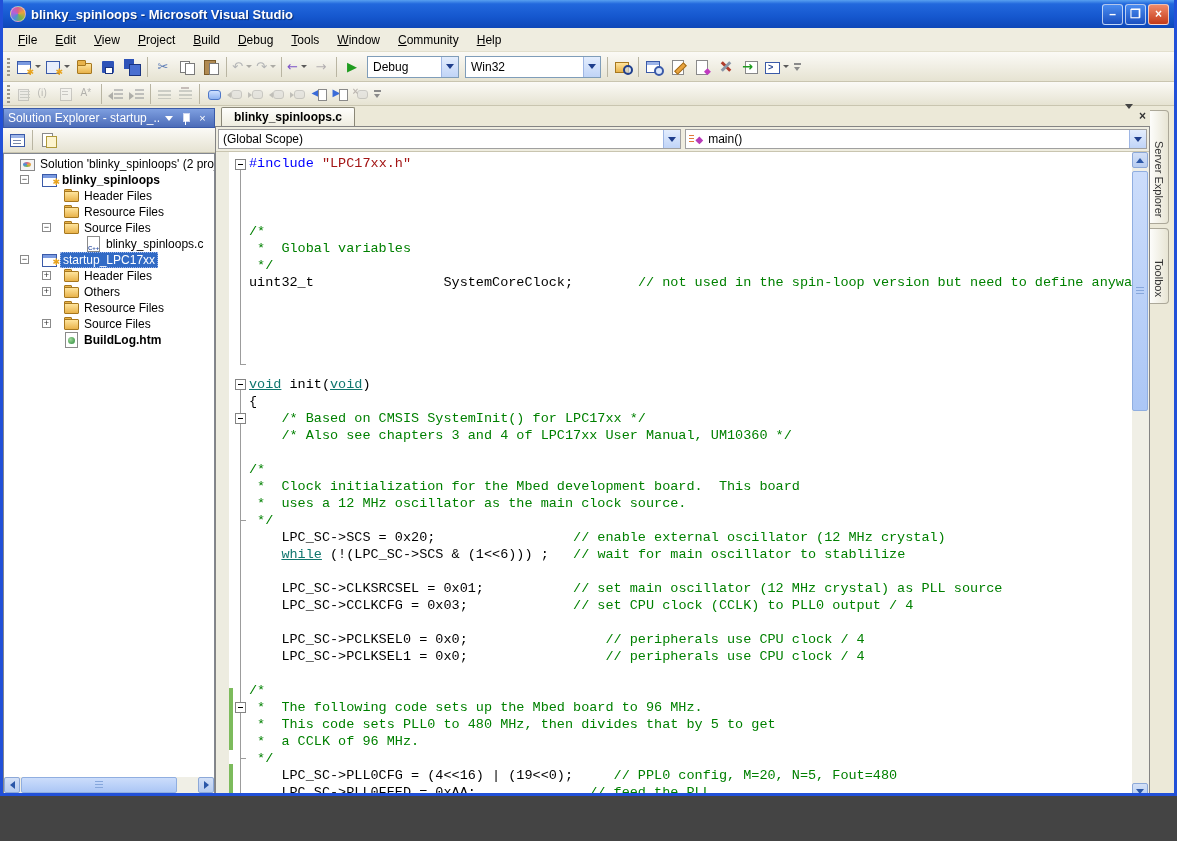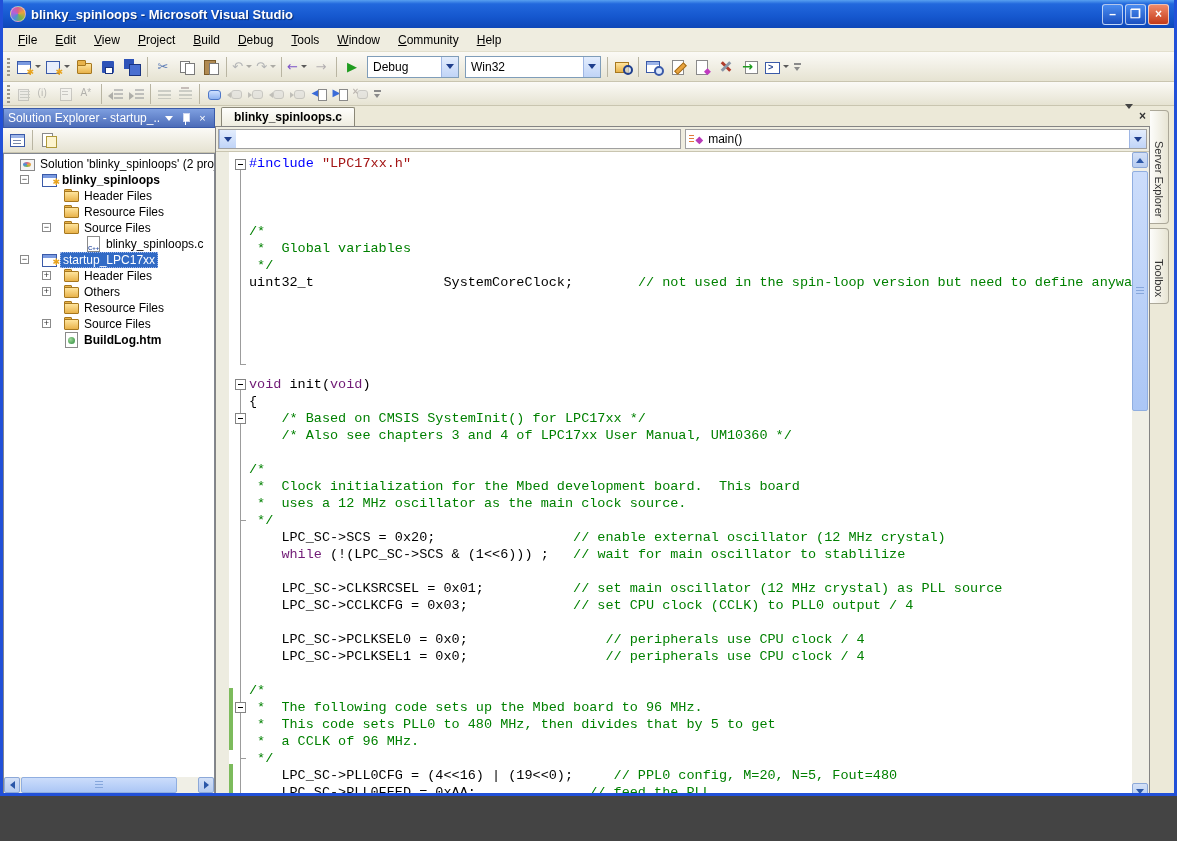--- a/index.html
+++ b/index.html
@@ -168,21 +168,21 @@
   .navbar{height:25px;background:#efede0;display:flex;gap:4px;padding:2px 2px;border-bottom:1px solid #c9c5b0;}
   .navcombo{flex:1;background:#fff;border:1px solid #a0a0a0;display:flex;align-items:center;font-size:12px;height:20px;}
   .navcombo .val{flex:1;padding:0 4px;white-space:nowrap;overflow:hidden;}
   .navcombo .mi-lines{width:5px;height:9px;margin-left:3px;background:repeating-linear-gradient(180deg,#e07a3a 0 1px,transparent 1px 3px);}
   .navcombo .mi-diamond{color:#b83ab8;font-size:10px;margin:0 1px 0 2px;font-family:"DejaVu Sans",sans-serif;}
   .code-wrap{flex:1;position:relative;overflow:hidden;background:#fff;}
   .sel-margin{position:absolute;left:0;top:0;bottom:0;width:13px;background:#edece0;}
   .code{position:absolute;left:0;top:0;right:17px;bottom:0;padding:3px 0 0 33px;
     font-family:"Liberation Mono","DejaVu Sans Mono",monospace;font-size:13.5px;line-height:17px;white-space:pre;overflow:hidden;}
   .cl{height:17px;}
-  .cl .kw{color:#701a75;} .cl .com{color:#008000;} .cl .str{color:#a31515;} .cl .pp{color:#0000ff;} .cl .pl{color:#000;}
+  .cl .kw{color:#0f766e;text-decoration:underline;} .cl .com{color:#008000;} .cl .str{color:#a31515;} .cl .pp{color:#0000ff;} .cl .pl{color:#000;}
   .foldbox{position:absolute;width:11px;height:11px;border:1px solid #848484;background:#fff;z-index:3;}
   .foldbox::after{content:"";position:absolute;left:2px;top:4px;width:5px;height:1px;background:#000;}
   .foldline{position:absolute;width:1px;background:#9c9c9c;z-index:2;}
   .foldtick{position:absolute;width:6px;height:1px;background:#9c9c9c;z-index:2;}
   .changebar{position:absolute;left:13px;width:4px;background:#7cbb5c;z-index:2;}
   .evscroll{position:absolute;right:0;top:0;bottom:0;width:17px;background:#f0efe6;}
   .ehscroll{height:17px;background:#f0efe6;position:relative;margin-right:17px;}
   .corner{position:absolute;right:0;bottom:0;width:17px;height:17px;background:#ece9d8;}
   
   .right-strip{width:24px;background:#ece9d8;padding-top:4px;display:flex;flex-direction:column;gap:4px;align-items:flex-start;}
@@ -481,20 +481,21 @@
       <div class="tabstrip">
         <div class="etab">blinky_spinloops.c</div>
         <div class="tabstrip-btns">
           <span class="tsb"><span class="chev"></span></span>
           <span class="tsb" style="font-weight:bold;">×</span>
         </div>
       </div>
       <div class="editor-box">
         <div class="navbar">
           <div class="navcombo">
+            <span class="val">(Global Scope)</span>
             <span class="cbtn"></span>
           </div>
           <div class="navcombo">
             <span class="mi-lines"></span>
             <span class="mi-diamond">◆</span>
             <span class="val">main()</span>
             <span class="cbtn"></span>
           </div>
         </div>
         <div class="code-wrap">

